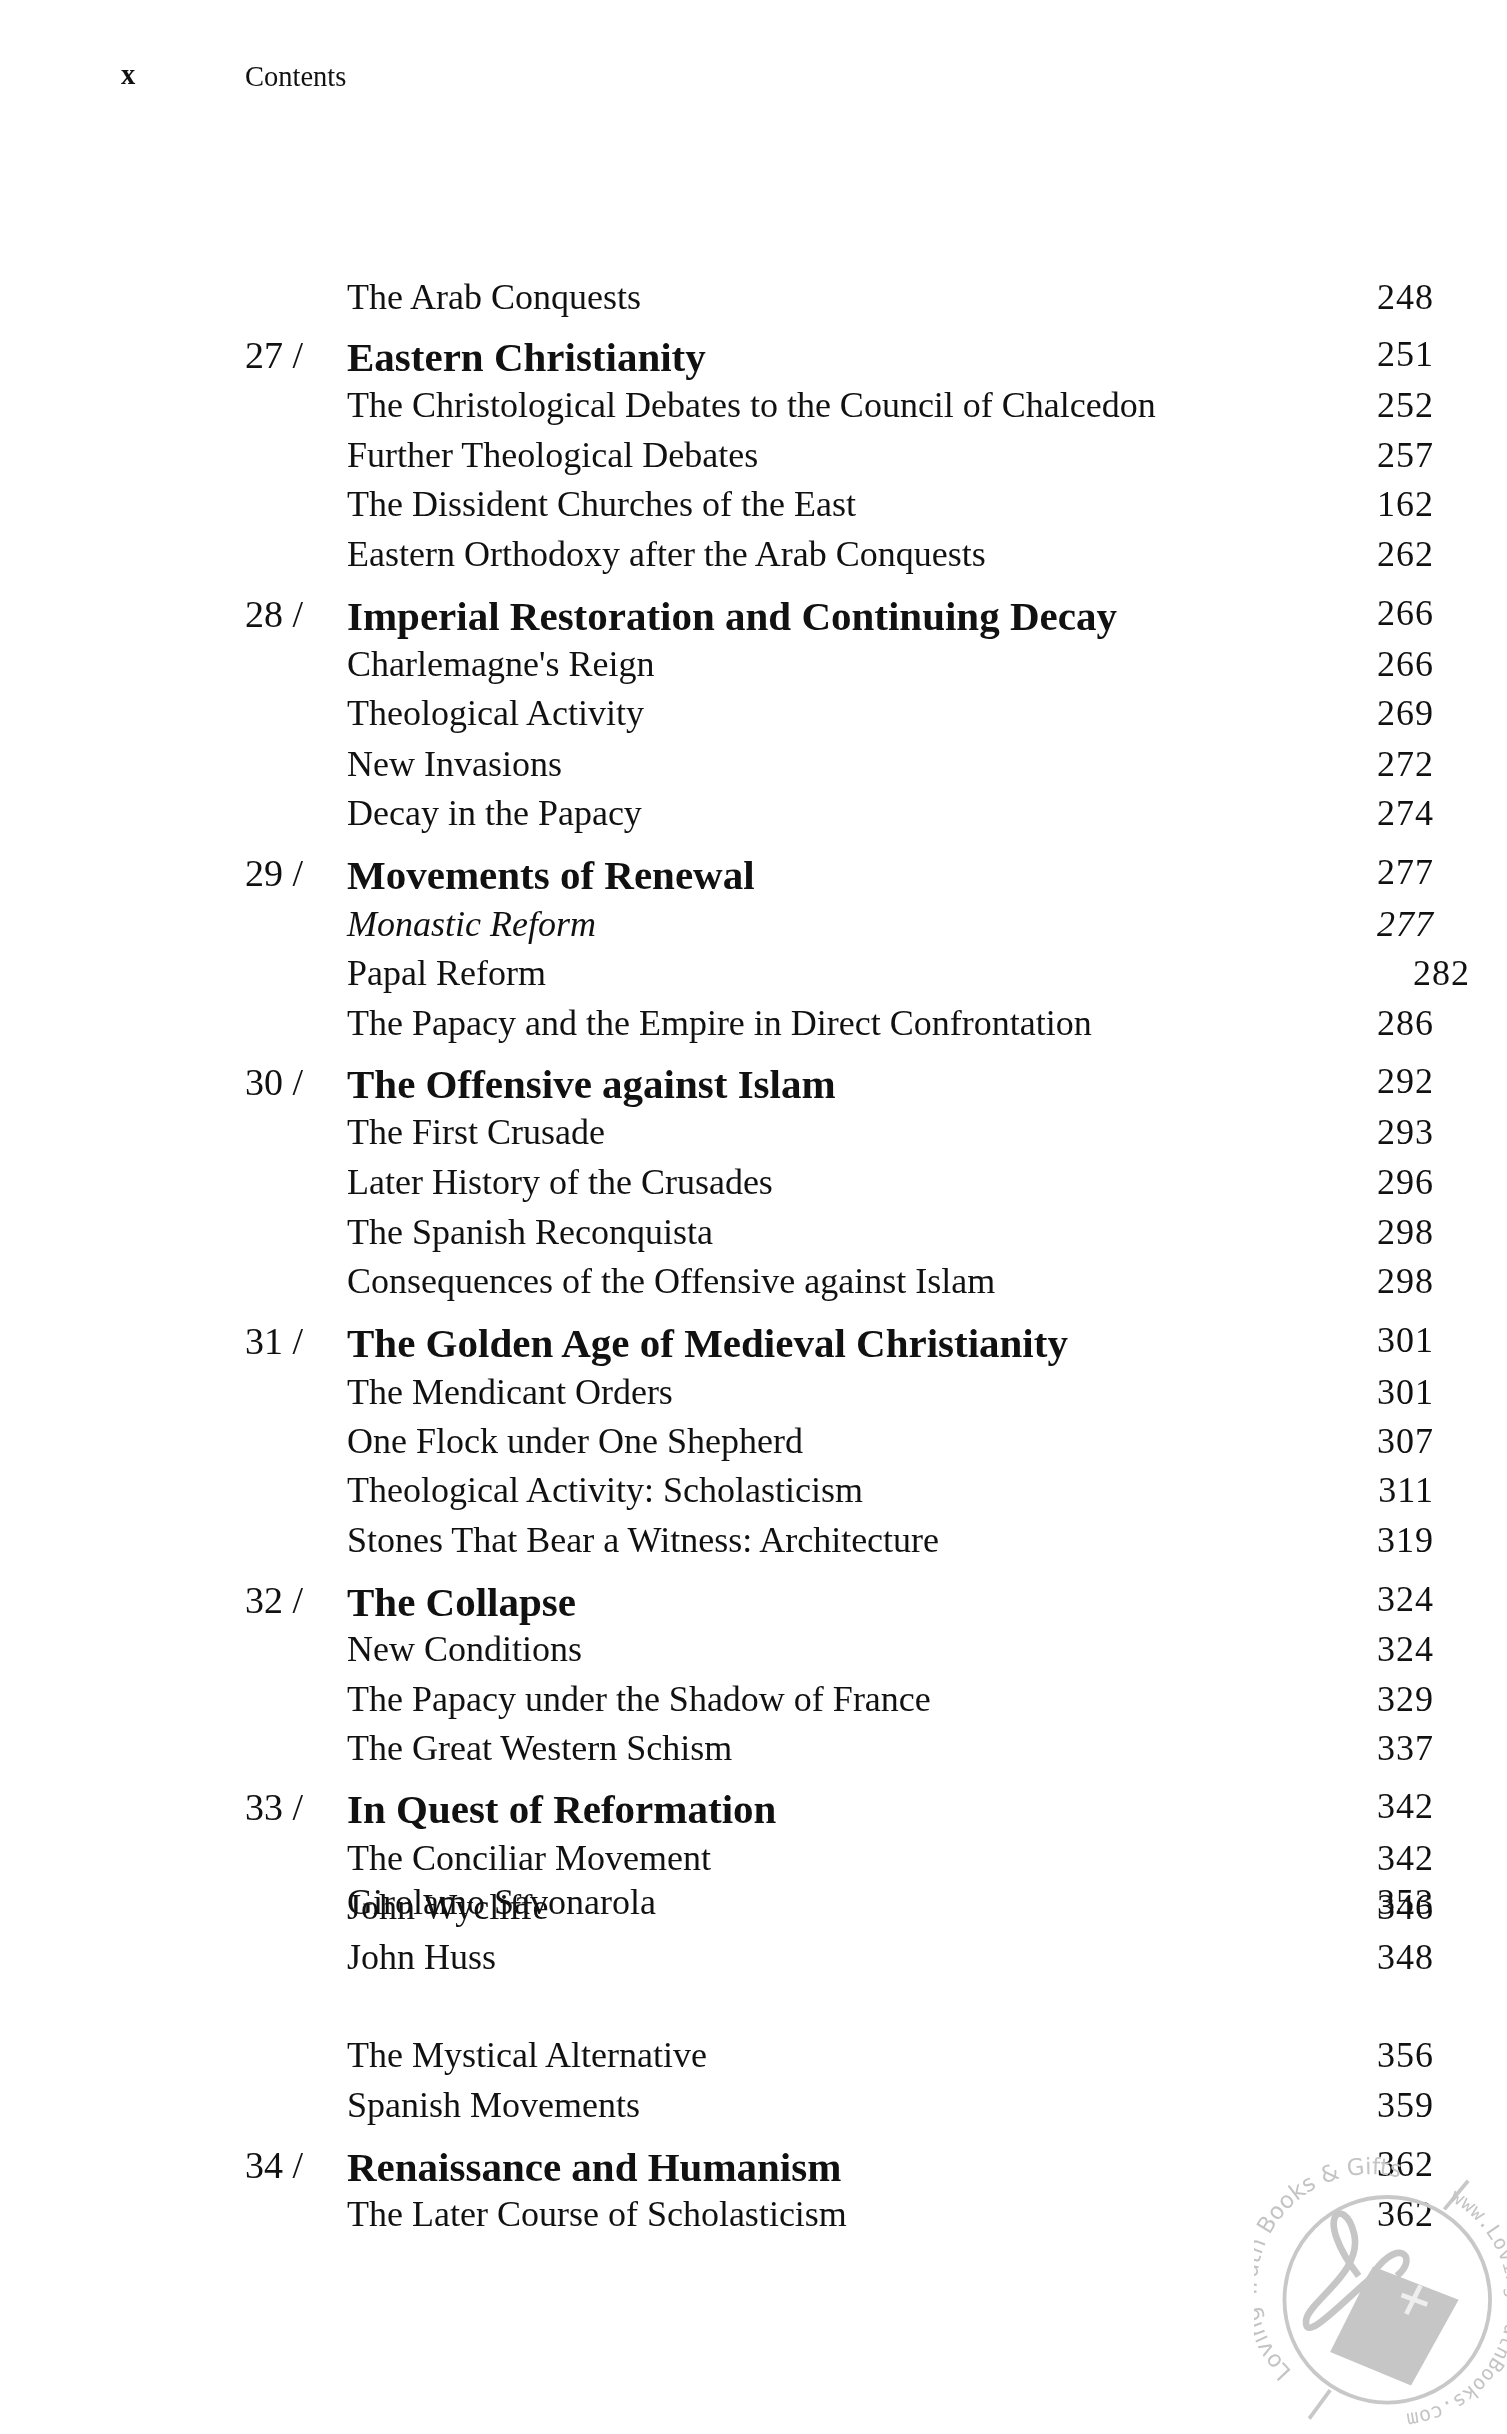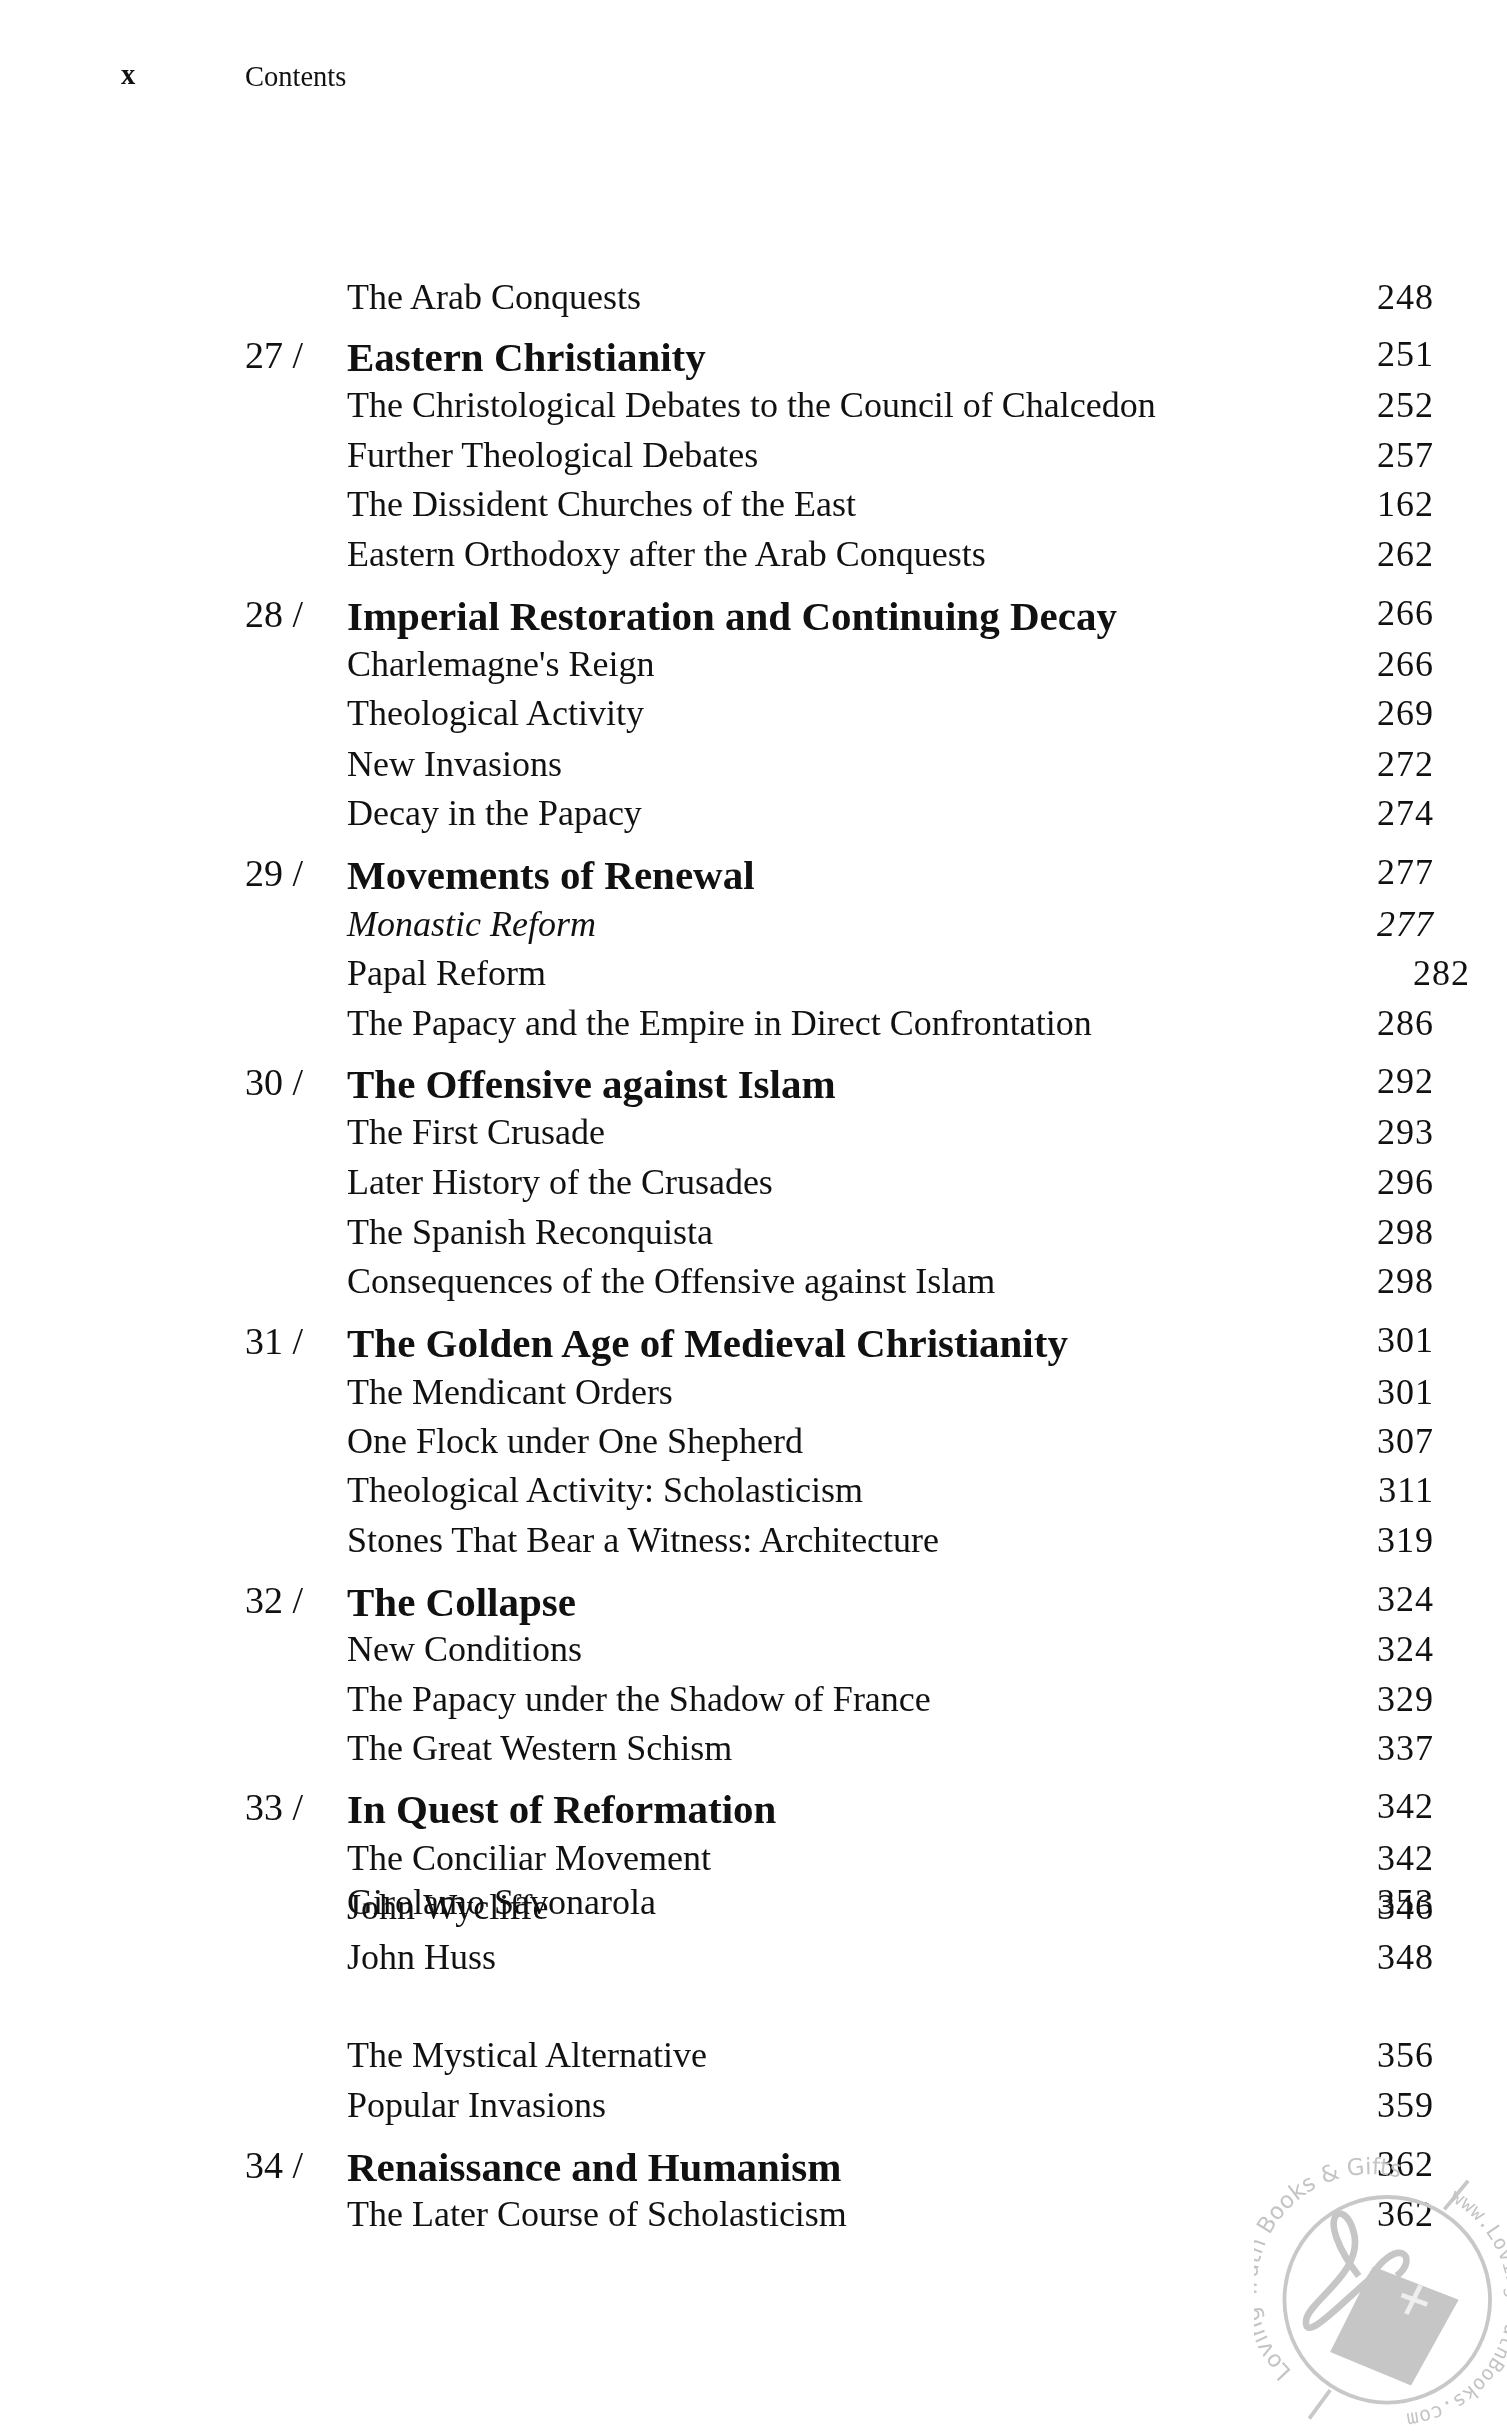--- a/index.html
+++ b/index.html
@@ -167,21 +167,21 @@
     </div>
     <div class="row sub" style="top: 1881px;">
       <span class="title">Girolamo Savonarola</span>
       <span class="page">353</span>
     </div>
     <div class="row sub" style="top: 2034px;">
       <span class="title">The Mystical Alternative</span>
       <span class="page">356</span>
     </div>
     <div class="row sub" style="top: 2084px;">
-      <span class="title">Popular Invasions</span>
+      <span class="title">Spanish Movements</span>
       <span class="page">359</span>
     </div>
     <div class="row chap" style="top: 2143px;">
       <span class="num">34 /</span>
       <span class="title">Renaissance and Humanism</span>
       <span class="page">362</span>
     </div>
     <div class="row sub" style="top: 2193px;">
       <span class="title">The Later Course of Scholasticism</span>
       <span class="page">362</span>

